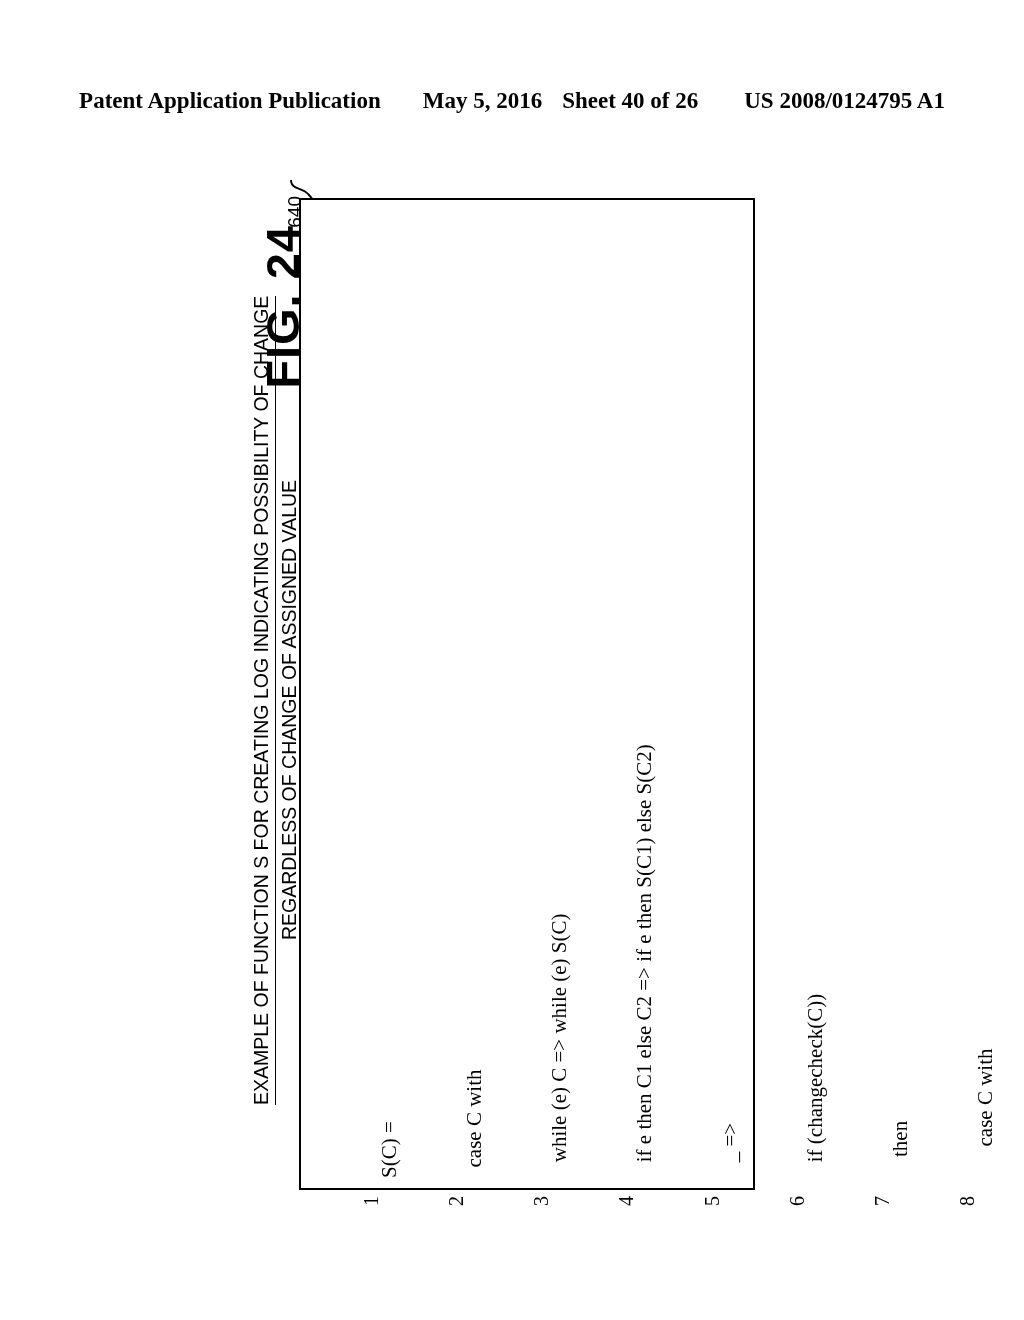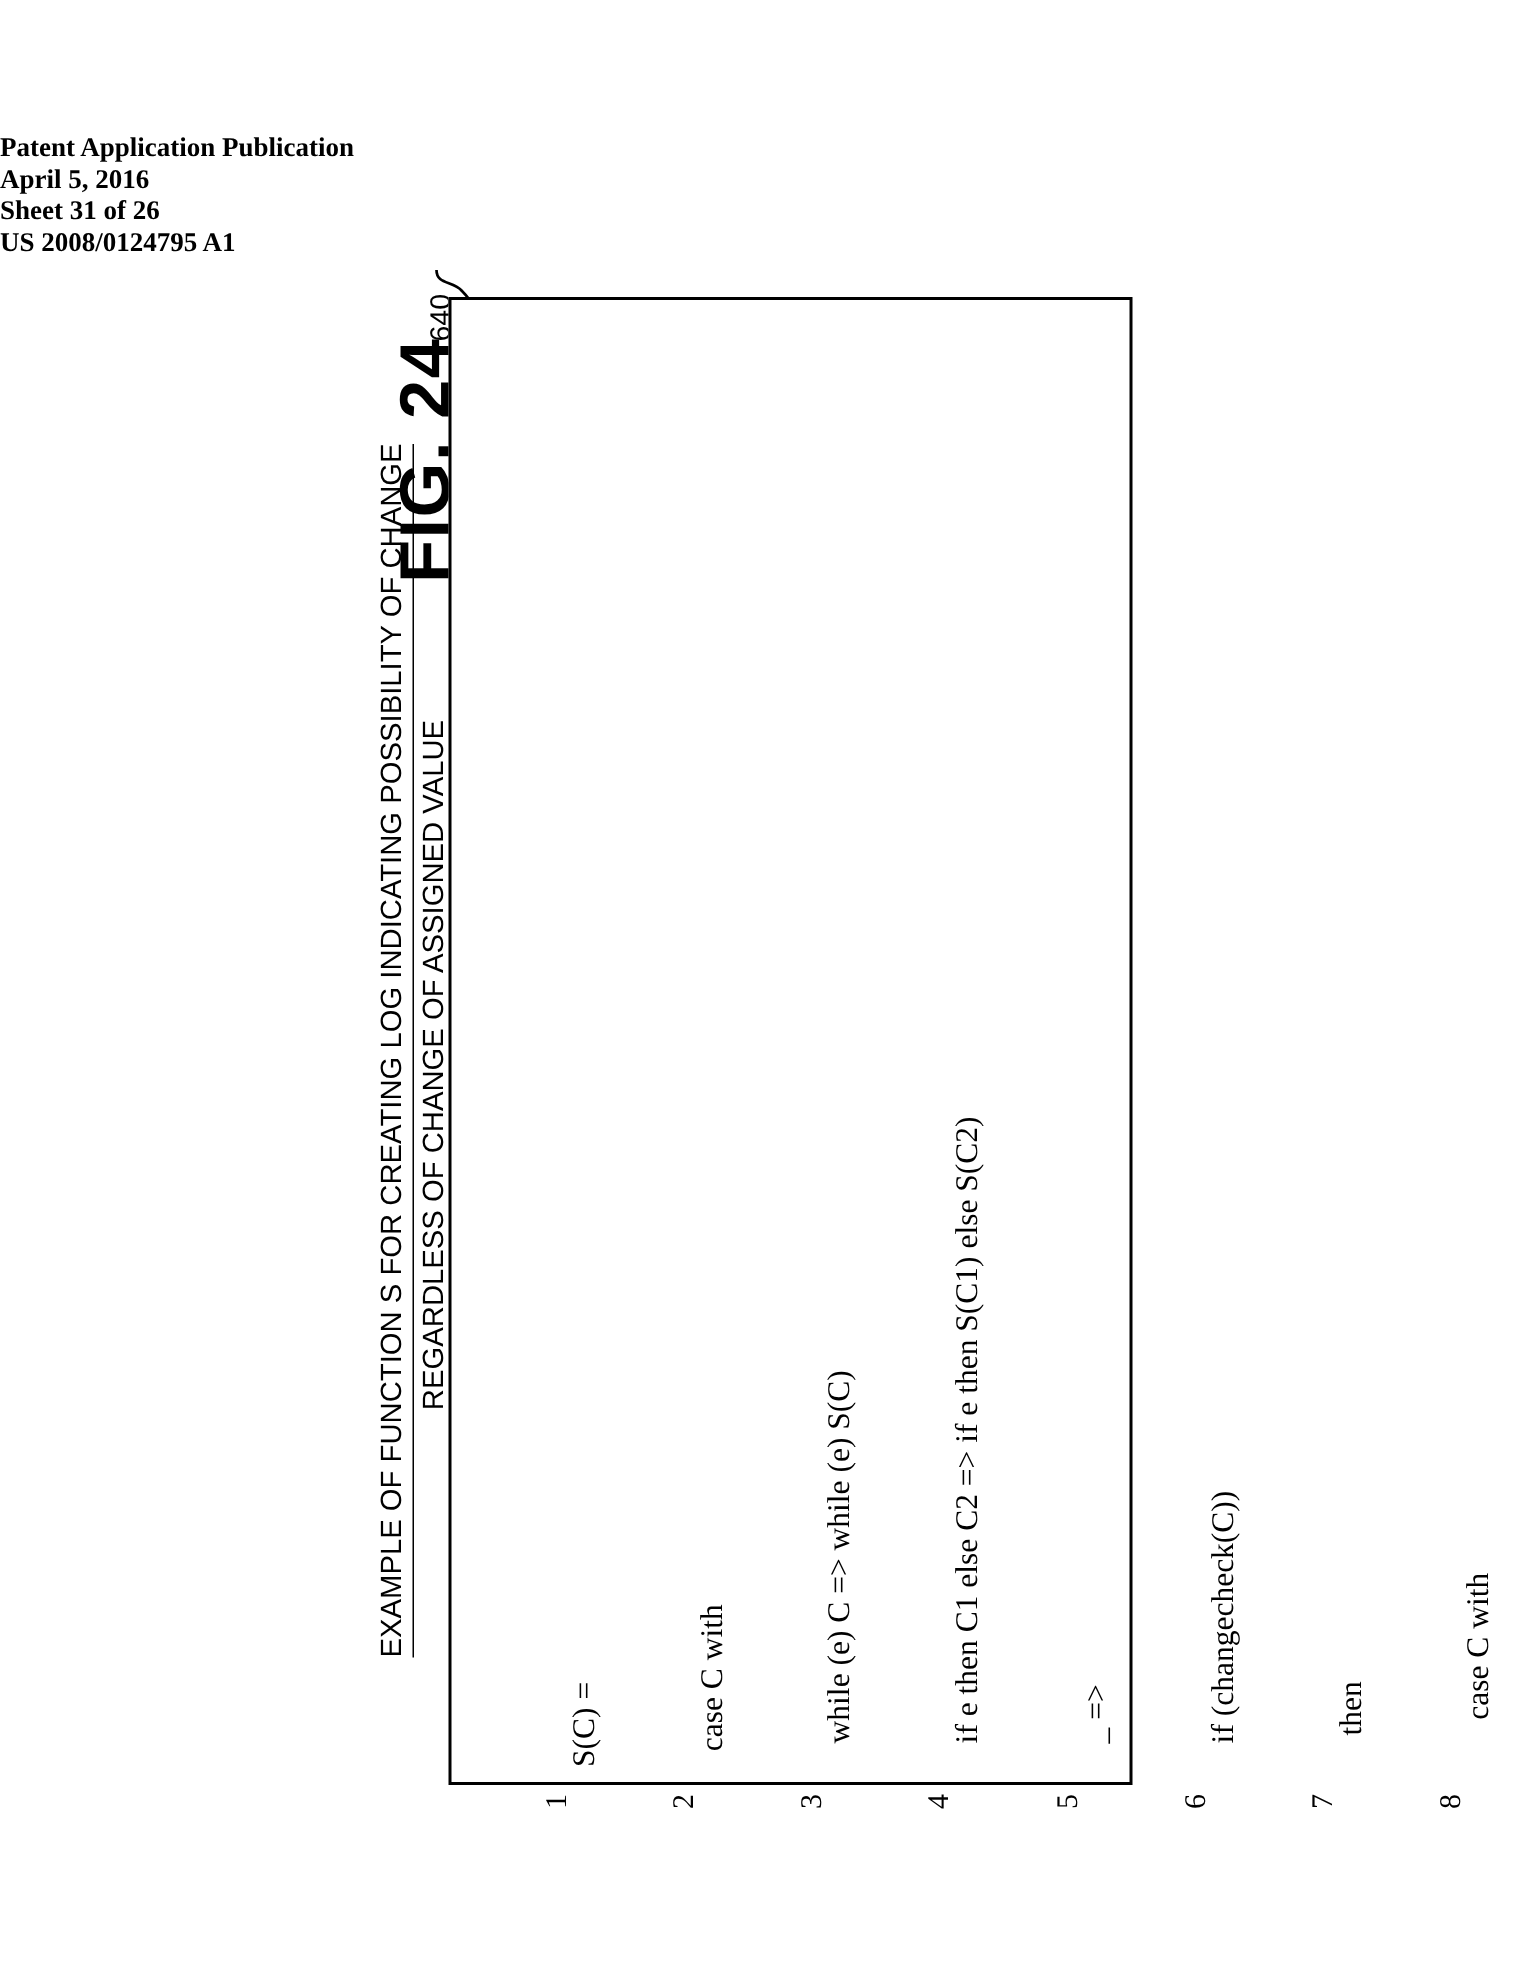--- a/index.html
+++ b/index.html
@@ -20,24 +20,23 @@
   .page-header {
     position: absolute;
     top: 88px;
     left: 0;
     width: 1024px;
     display: flex;
     justify-content: center;
     align-items: baseline;
     font-family: "Liberation Serif", serif;
     font-weight: bold;
-    font-size: 18px;
+    font-size: 23px;
     letter-spacing: 0px;
     white-space: nowrap;
-    flex-direction: column;
   }
   .page-header .seg { display: inline-block; }
   .gap-lg { display: inline-block; width: 42px; }
   .gap-md { display: inline-block; width: 20px; }
   .gap-xl { display: inline-block; width: 46px; }
 
   
   
   .figure-stage {
     position: absolute;
@@ -152,23 +151,23 @@
     text-align: right;
     width: 26px;
   }
 </style>
 </head>
 <body>
 
 <div class="page-header">
   <span class="seg">Patent Application Publication</span>
   <span class="gap-lg"></span>
-  <span class="seg">April 5, 2016</span>
+  <span class="seg">May 5, 2016</span>
   <span class="gap-md"></span>
-  <span class="seg">Sheet 31 of 26</span>
+  <span class="seg">Sheet 40 of 26</span>
   <span class="gap-xl"></span>
   <span class="seg">US 2008/0124795 A1</span>
 </div>
 
 <div class="figure-stage">
 
   <div class="fig-title">FIG. 24</div>
 
   <div class="ref-num">640</div>
 

